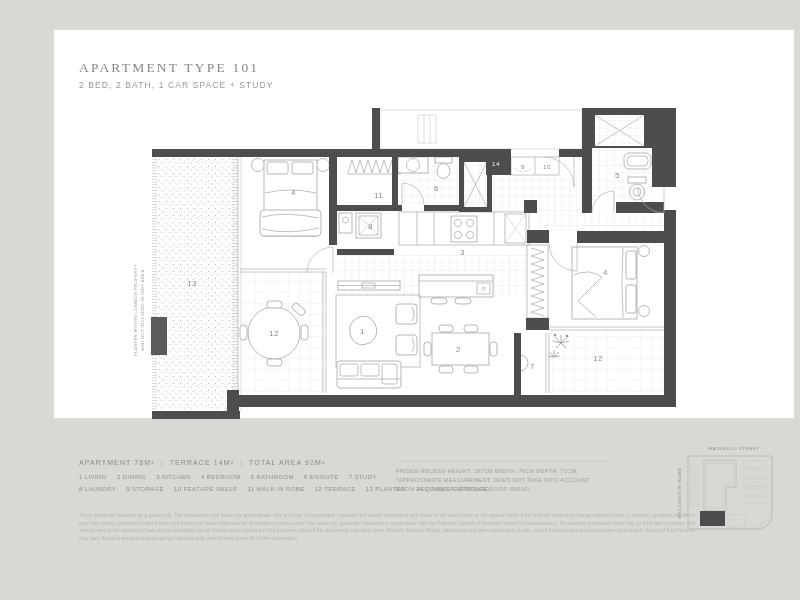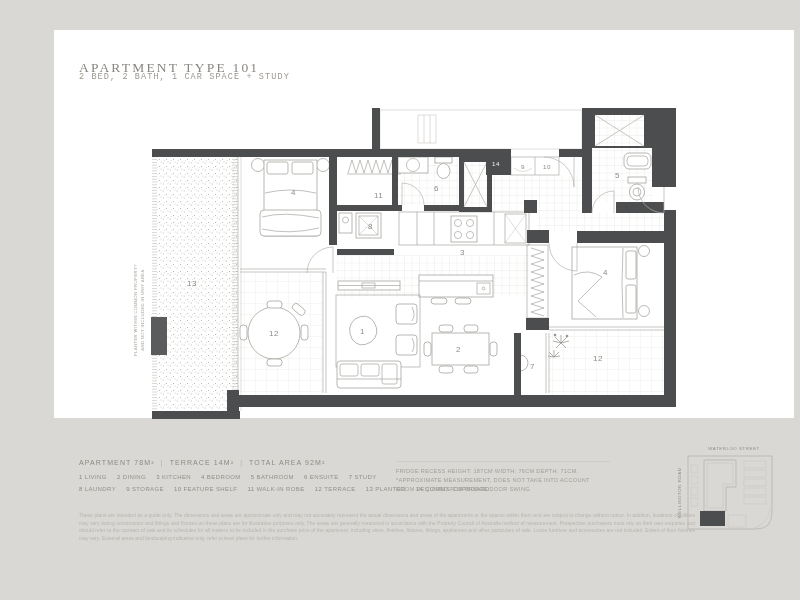--- a/index.html
+++ b/index.html
@@ -1,19 +1,19 @@
 <!DOCTYPE html>
 <html><head>
 <meta charset="utf-8">
 <style>
   html,body{margin:0;padding:0;}
   body{width:800px;height:600px;background:#d9d8d5;font-family:"Liberation Sans",sans-serif;position:relative;overflow:hidden;}
   .card{position:absolute;left:30px;top:30px;width:740px;height:388px;background:#ffffff;margin-left:24px;}
   .title{position:absolute;left:25px;top:30px;font-family:"Liberation Serif",serif;font-size:13.5px;letter-spacing:2.2px;color:#8a8781;font-weight:400;}
-  .subtitle{position:absolute;left:25px;top:42px;font-family:Liberation Mono, monospace;font-size:8.5px;letter-spacing:1.1px;color:#9b978f;}
+  .subtitle{position:absolute;left:25px;top:50px;font-family:Liberation Sans, sans-serif;font-size:8.5px;letter-spacing:1.1px;color:#9b978f;}
   .plan-wrap{position:absolute;left:80px;top:75px;width:545px;height:320px;}
   .areas-line{position:absolute;left:25px;top:429px;font-size:7px;letter-spacing:1.1px;color:#8d8a84;white-space:nowrap;}
   .areas-line .sep{color:#b5b2ac;margin:0 6px;}
   .legend-row{position:absolute;left:25px;font-size:6px;letter-spacing:0.4px;color:#94918b;white-space:nowrap;}
   .legend-row.r1{top:444px;}
   .legend-row.r2{top:456px;}
   .lg-item{margin-right:8px;}
   .lg-num{margin-right:2px;color:#8d8a84;}
   .note{position:absolute;left:342px;top:431px;width:214px;border-top:1px solid #cfccc7;padding-top:5px;font-size:5.6px;line-height:1.65;letter-spacing:0.3px;color:#a3a099;text-transform:uppercase;}
   .disclaimer{position:absolute;left:25px;top:482px;width:616px;font-size:5px;line-height:1.5;color:#b9b6b0;text-align:justify;}

